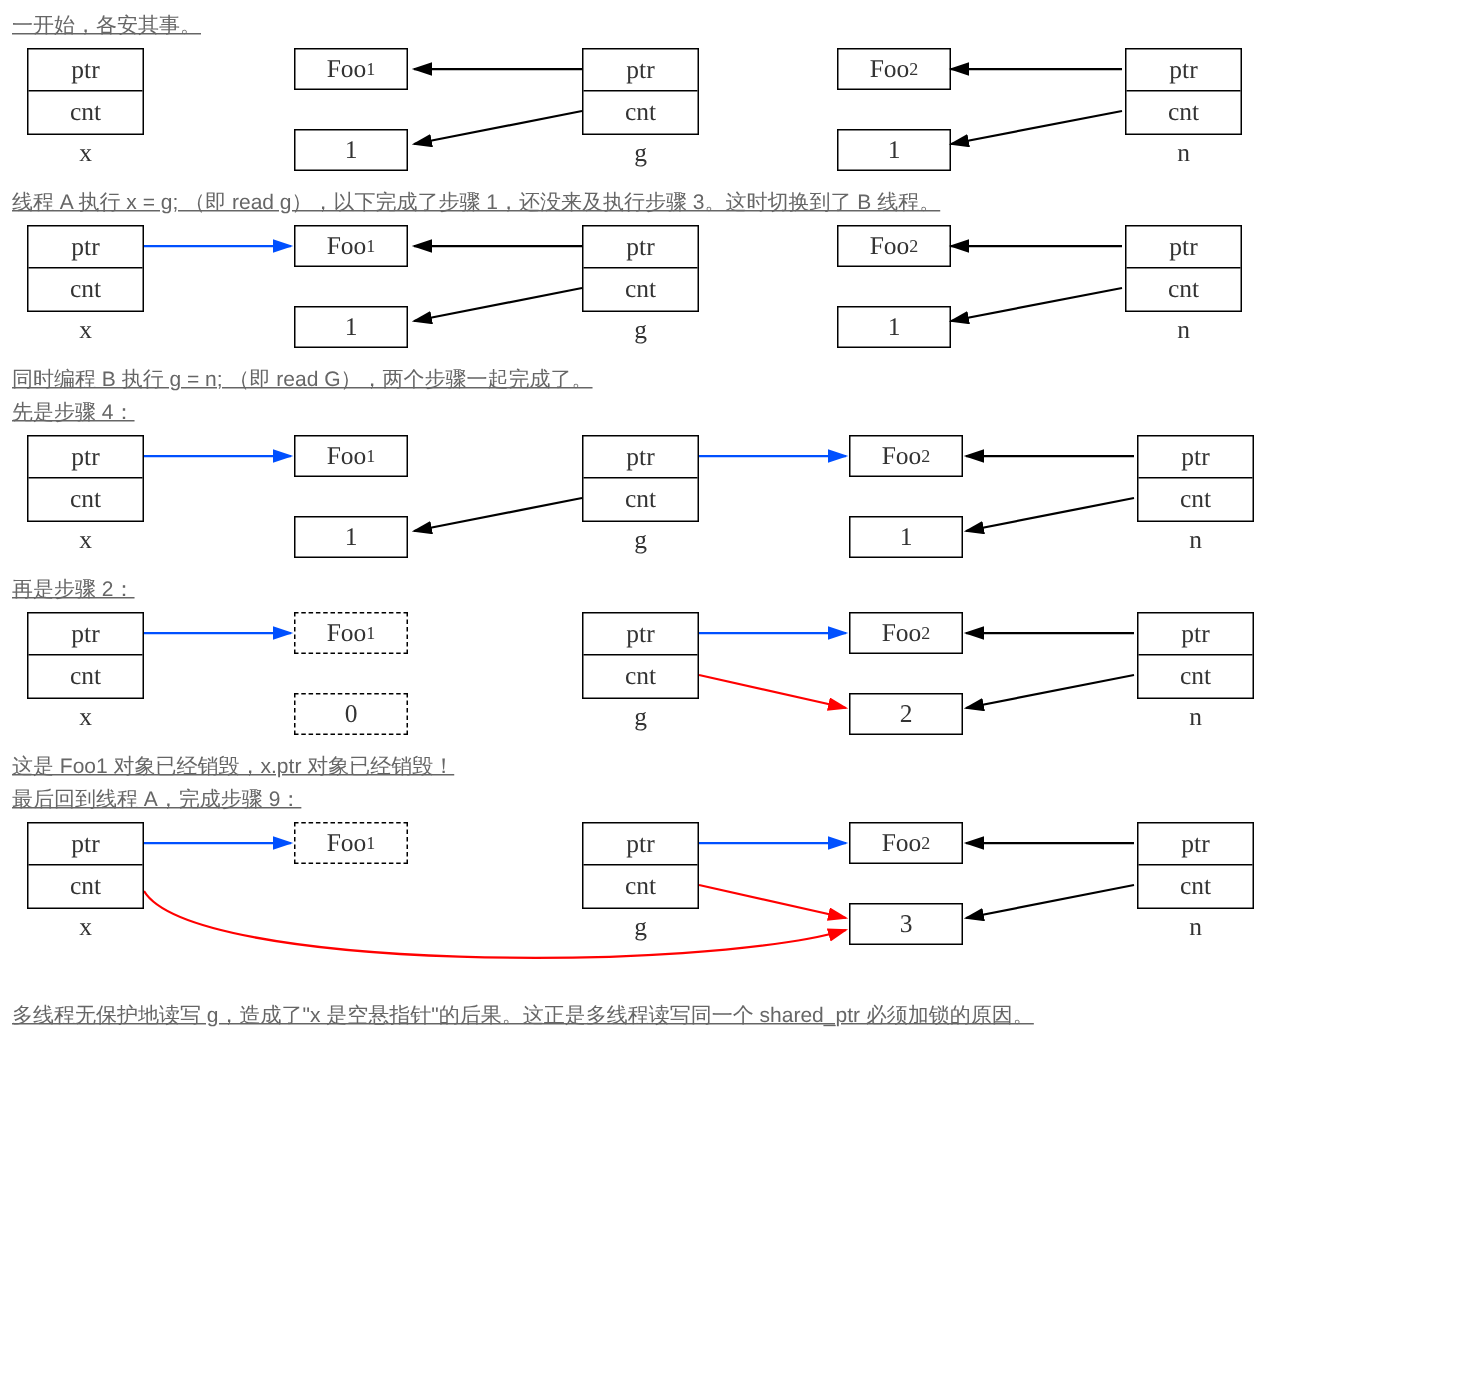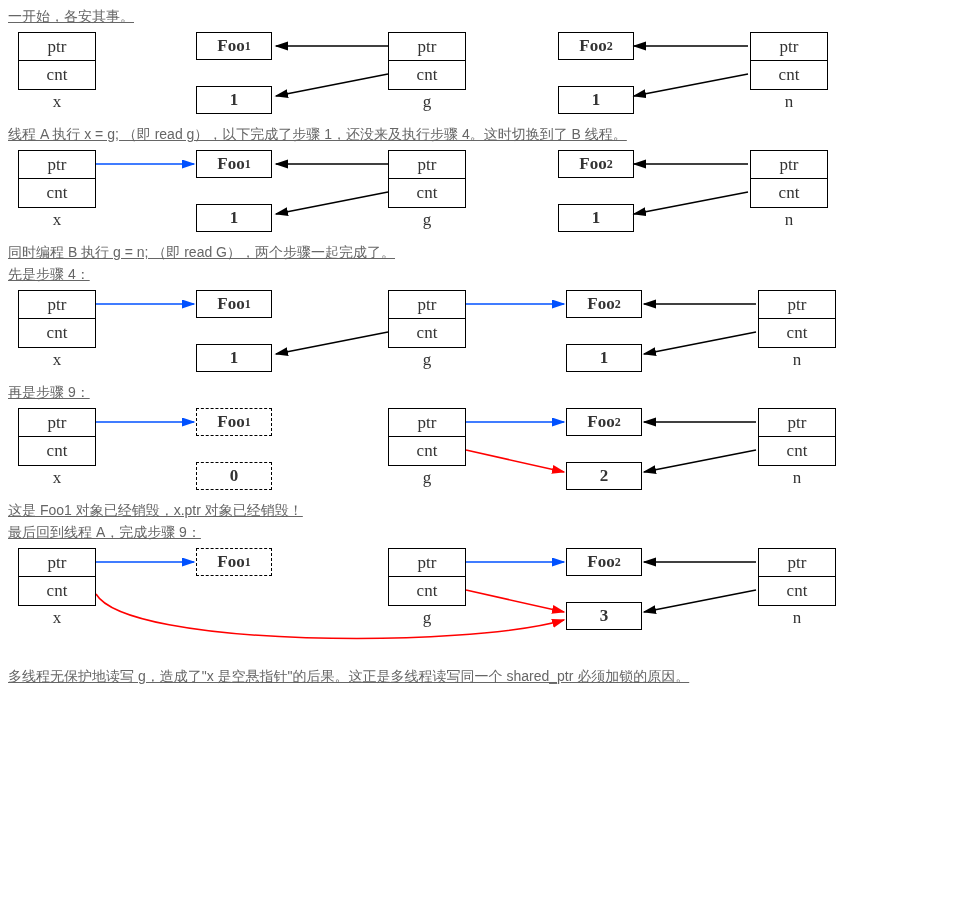--- a/index.html
+++ b/index.html
@@ -47,21 +47,20 @@
     .box:last-child { border-bottom: none; }
     .single-box {
       width: 76px;
       height: 28px;
       border: 1.5px solid #000;
       display: flex;
       align-items: center;
       justify-content: center;
       font-size: 17px;
       font-family: "Times New Roman", serif;
-      font-weight: bold;
     }
     .dashed { border-style: dashed; }
     .label {
       font-size: 17px;
       font-family: "Times New Roman", serif;
       margin-top: 2px;
     }
     .foo-col {
       display: flex;
       flex-direction: column;
@@ -134,21 +133,21 @@
   </div>
   <div class="node-group" style="margin-left:116px;">
     <div class="box-stack">
       <div class="box">ptr</div>
       <div class="box">cnt</div>
     </div>
     <div class="label">n</div>
   </div>
 </div>
 
-<p class="text-line">线程 A 执行 x = g; （即 read g），以下完成了步骤 1，还没来及执行步骤 4。这时切换到了 B 线程。</p>
+<p class="text-line">线程 A 执行 x = g; （即 read g），以下完成了步骤 1，还没来及执行步骤 3。这时切换到了 B 线程。</p>
 
 <div class="diagram-row" style="height:90px;">
   <svg class="arrow-svg" width="900" height="90">
 
     <line x1="88" y1="14" x2="186" y2="14" stroke="#0050ff" stroke-width="1.5" marker-end="url(#ahb)"></line>
 
     <line x1="380" y1="14" x2="268" y2="14" stroke="#000" stroke-width="1.5" marker-end="url(#ah)"></line>
 
     <line x1="380" y1="42" x2="268" y2="64" stroke="#000" stroke-width="1.5" marker-end="url(#ah)"></line>
 
@@ -239,21 +238,21 @@
   </div>
   <div class="node-group" style="margin-left:116px;">
     <div class="box-stack">
       <div class="box">ptr</div>
       <div class="box">cnt</div>
     </div>
     <div class="label">n</div>
   </div>
 </div>
 
-<p class="text-line">再是步骤 9：</p>
+<p class="text-line">再是步骤 2：</p>
 
 <div class="diagram-row" style="height:90px;">
   <svg class="arrow-svg" width="900" height="90">
 
     <line x1="88" y1="14" x2="186" y2="14" stroke="#0050ff" stroke-width="1.5" marker-end="url(#ahb)"></line>
 
     <line x1="458" y1="14" x2="556" y2="14" stroke="#0050ff" stroke-width="1.5" marker-end="url(#ahb)"></line>
 
     <line x1="458" y1="42" x2="556" y2="64" stroke="#f00" stroke-width="1.5" marker-end="url(#ahr)"></line>
 

